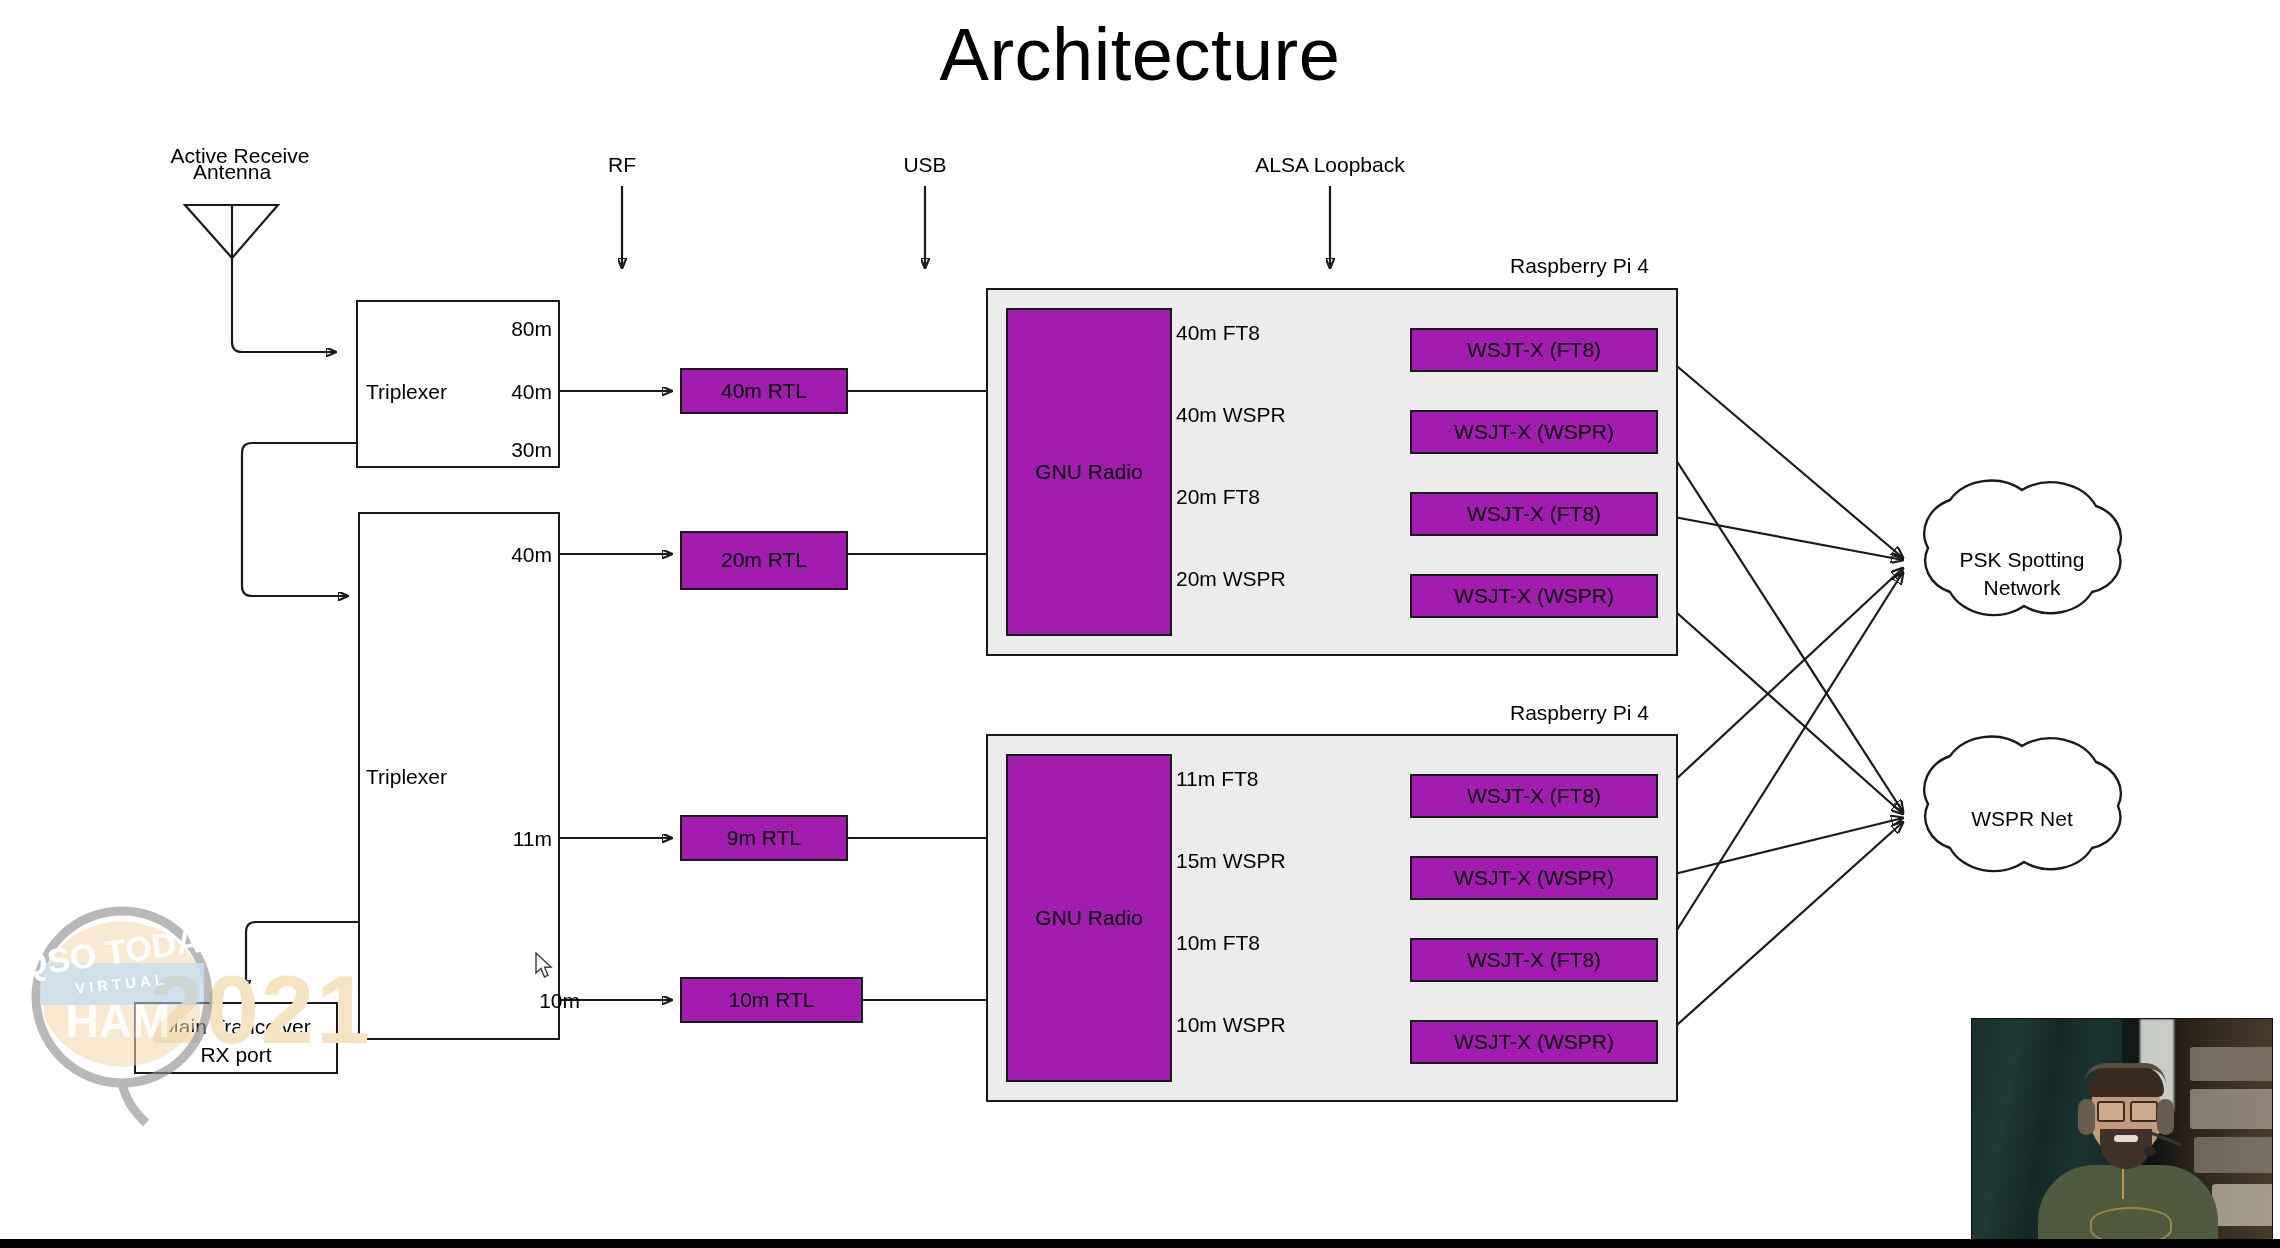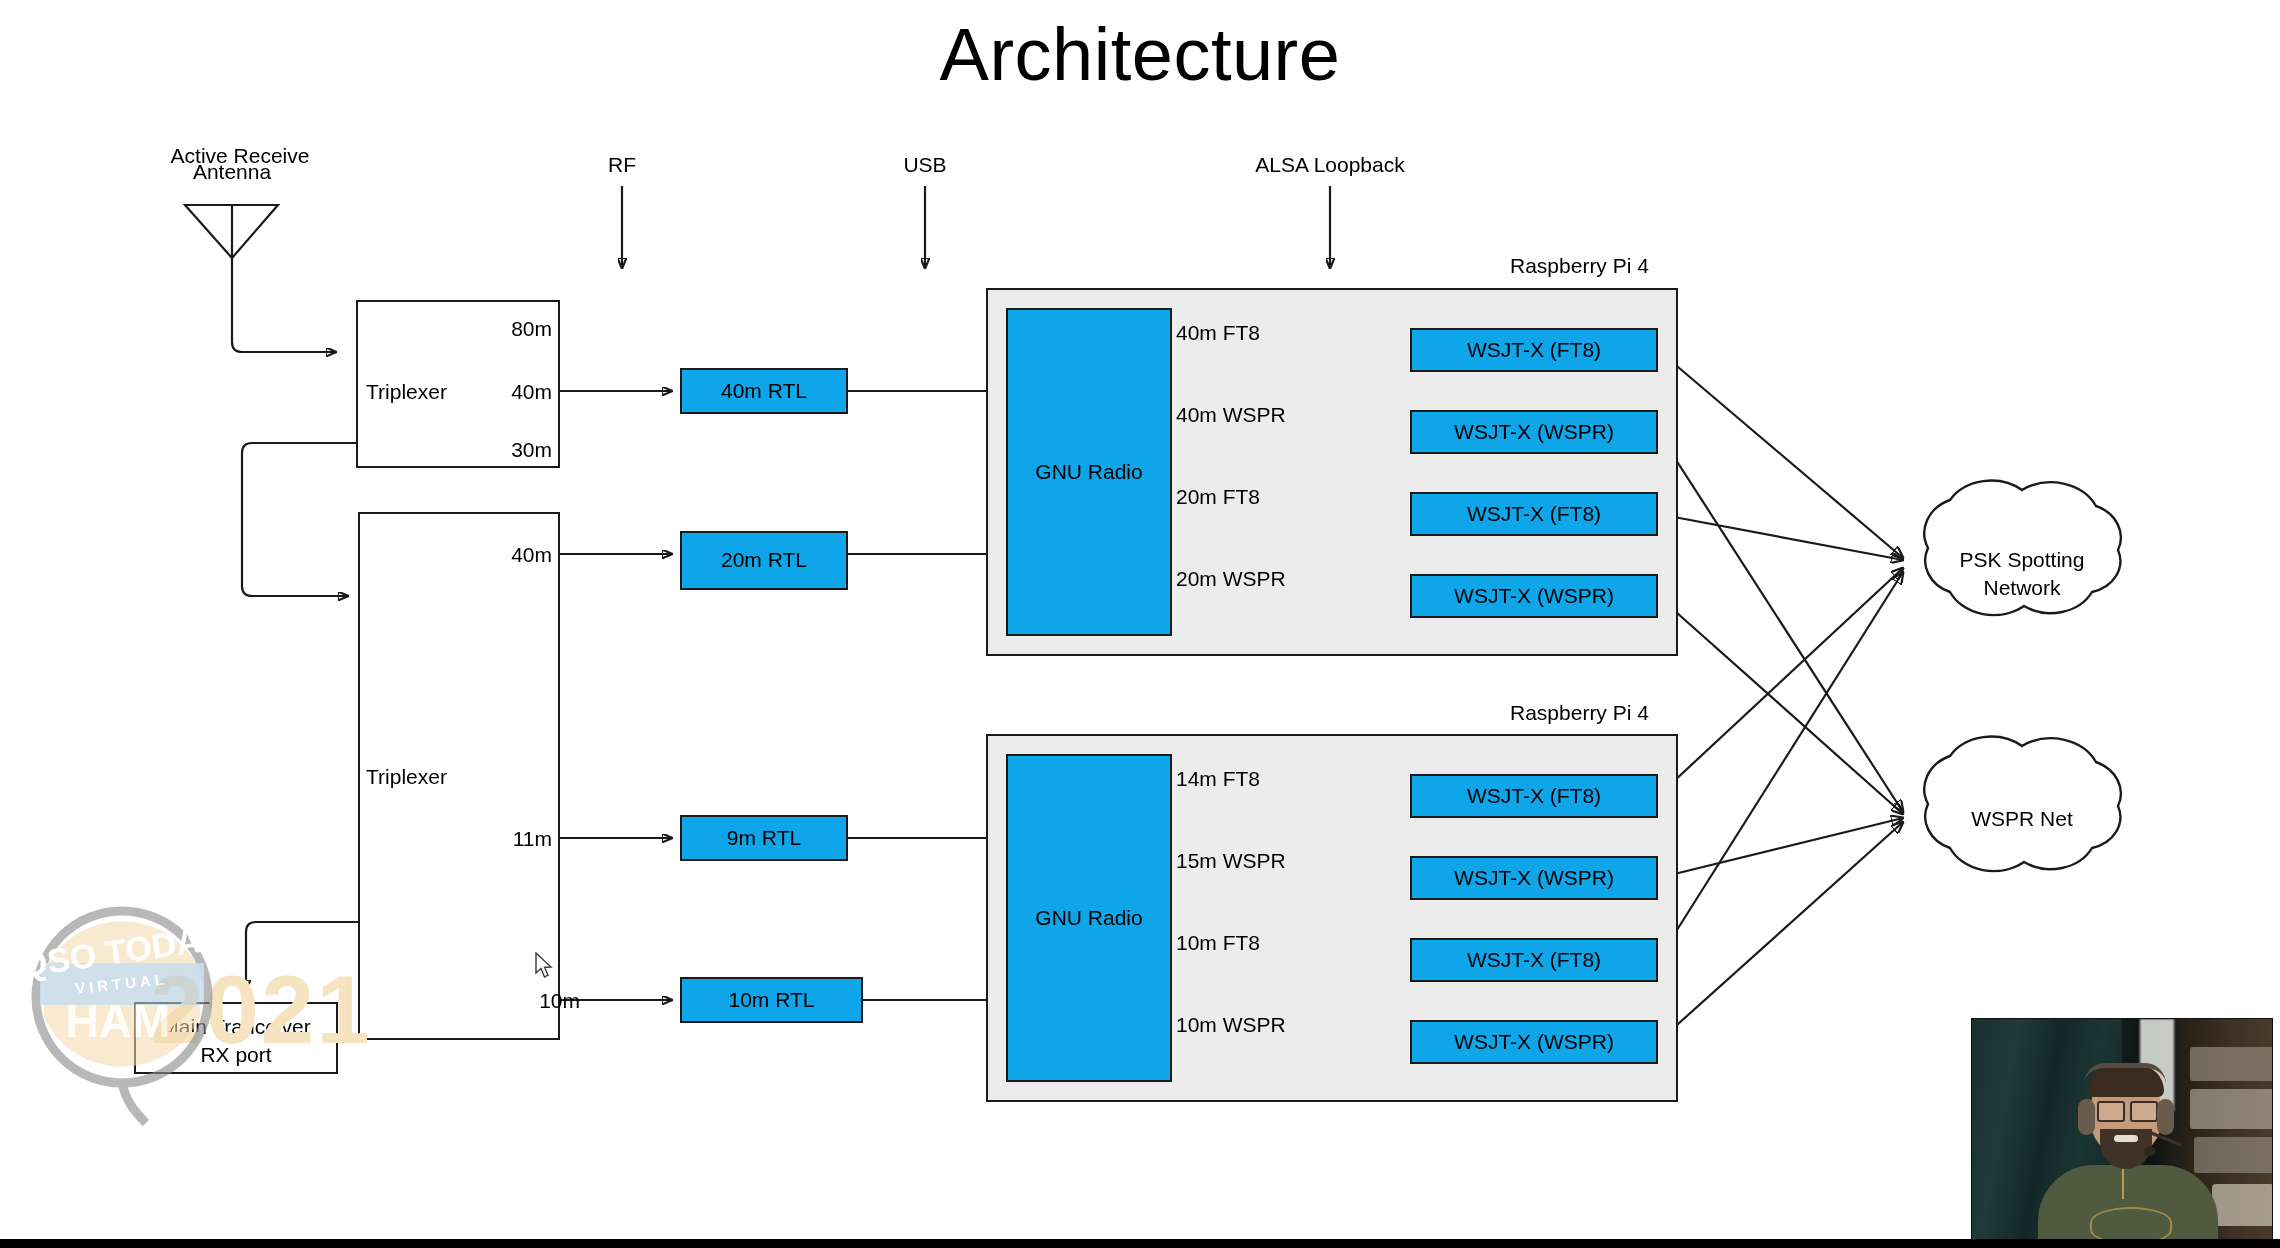--- a/index.html
+++ b/index.html
@@ -17,21 +17,21 @@
     font-size:74px;font-weight:400;letter-spacing:.5px;line-height:1;
   }
 
   
   .txt{position:absolute;font-size:21px;line-height:1.22;white-space:pre;}
   .txt.c{text-align:center;transform:translateX(-50%);}
   .txt.r{text-align:right;transform:translateX(-100%);}
 
   
   .box{
-    position:absolute;background:#0ea5e9;border:2px solid #1a1a1a;
+    position:absolute;background:#a21caf;border:2px solid #1a1a1a;
     box-sizing:border-box;display:flex;align-items:center;justify-content:center;
     font-size:21px;text-align:center;line-height:1.25;
   }
   .plain-box{position:absolute;border:2px solid #1a1a1a;background:#fff;box-sizing:border-box;}
 
   
   .pi{
     position:absolute;background:#ececec;border:2px solid #1a1a1a;box-sizing:border-box;
   }
   .pi-caption{position:absolute;font-size:21px;white-space:nowrap;}
@@ -236,21 +236,21 @@
     <span>WSJT-X (WSPR)</span>
   </div>
 
   <div class="pi-caption" style="left:1510px;top:701px;">Raspberry Pi 4</div>
   <div class="pi" style="left:986px;top:734px;width:692px;height:368px;"></div>
 
   <div class="box" style="left:1006px;top:754px;width:166px;height:328px;">
     <span>GNU Radio</span>
   </div>
 
-  <div class="txt" style="left:1176px;top:766px;">14m FT8</div>
+  <div class="txt" style="left:1176px;top:766px;">11m FT8</div>
   <div class="txt" style="left:1176px;top:848px;">15m WSPR</div>
   <div class="txt" style="left:1176px;top:930px;">10m FT8</div>
   <div class="txt" style="left:1176px;top:1012px;">10m WSPR</div>
 
   <div class="box" style="left:1410px;top:774px;width:248px;height:44px;">
     <span>WSJT-X (FT8)</span>
   </div>
   <div class="box" style="left:1410px;top:856px;width:248px;height:44px;">
     <span>WSJT-X (WSPR)</span>
   </div>

